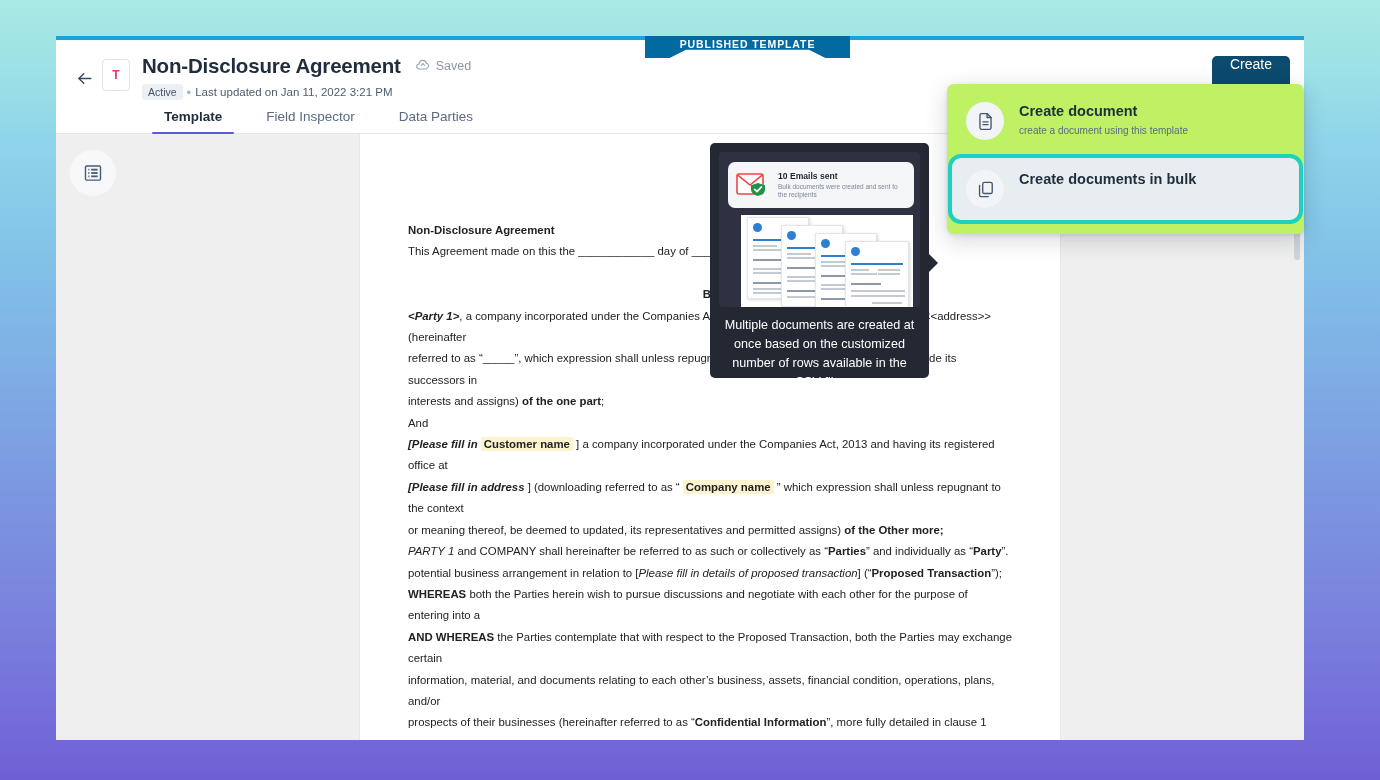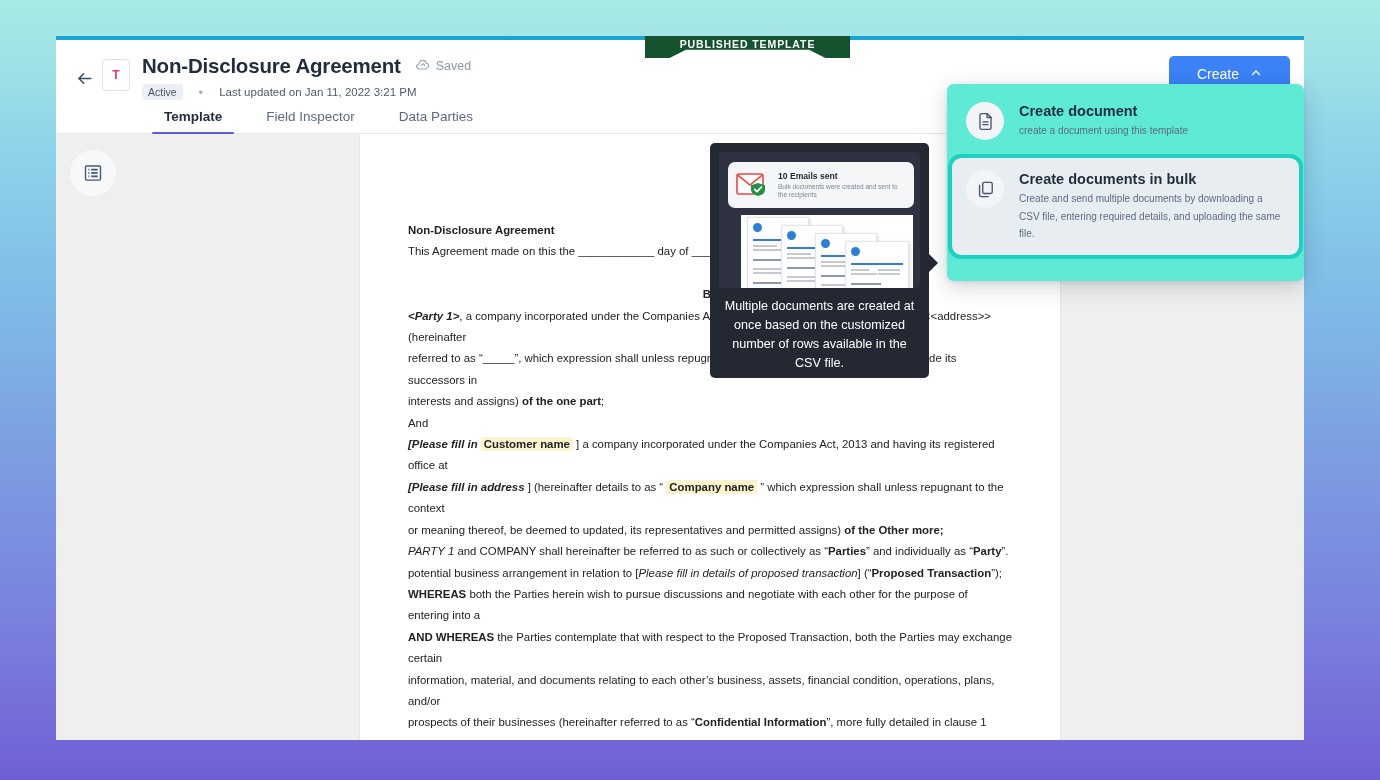--- a/index.html
+++ b/index.html
@@ -25,21 +25,21 @@
     background: #ffffff;
     border-top: 4px solid #1ba3d6;
     overflow: hidden;
   }
 
   
   #ribbon {
     position: absolute;
     left: 645px; top: 36px;
     width: 205px; height: 22px;
-    background: #14532d;
+    background: #0369a1;
     color: #ffffff;
     font-size: 10.5px;
     font-weight: bold;
     letter-spacing: 0.9px;
     text-align: center;
     line-height: 22px;
     clip-path: polygon(0 0, 100% 0, 100% 100%, 88% 100%, 80% 62%, 20% 62%, 12% 100%, 0 100%);
     z-index: 40;
   }
   #ribbon-label { position: relative; top: -3px; }
@@ -75,21 +75,21 @@
   #doc-title {
     font-size: 20.5px; font-weight: bold; color: #1f2d3d;
     letter-spacing: -0.2px;
   }
   #saved-wrap {
     display: flex; align-items: center; gap: 5px;
     color: #8b97a8; font-size: 12.5px;
   }
   #meta-row {
     position: absolute; left: 86px; top: 44px;
-    display: flex; align-items: center; gap: 16px;
+    display: flex; align-items: center; gap: 4px;
     font-size: 11.5px; color: #4d5a6e;
   }
   #status-badge {
     background: #eceff3; color: #44536b;
     border-radius: 3px; padding: 2px 6px;
     font-size: 10.5px;
   }
   #meta-dot { color: #9fb0c4; font-size: 13px; line-height: 1; }
 
   
@@ -105,26 +105,27 @@
   .tab.active { color: #1f2d3d; font-weight: bold; }
   .tab.active::after {
     content: ""; position: absolute;
     left: 10px; right: 10px; bottom: -1px; height: 2.5px;
     background: #5b5bd6; border-radius: 2px;
   }
 
   
   #create-button {
     position: absolute; right: 14px; top: 16px;
-    background: #3b82f6; color: #fff;
+    background: #0c4a6e; color: #fff;
     border: none; border-radius: 5px;
-    height: 36px; padding: 0 28px;
+    height: 36px; padding: 0 18px;
     font-size: 14px; font-family: inherit;
     display: flex; align-items: center; gap: 11px;
     cursor: pointer;
+    flex-direction: column;
   }
 
   
   #canvas {
     position: absolute;
     left: 0; top: 94px; right: 0; bottom: 0;
     background: #efefef;
   }
   #left-rail-btn {
     position: absolute; left: 14px; top: 16px;
@@ -167,25 +168,25 @@
     position: absolute; top: 6px; left: 0;
     width: 6px; height: 120px;
     background: #cfd4da; border-radius: 3px;
   }
 
   
   #dropdown {
     position: absolute;
     left: 947px; top: 84px;
     width: 357px;
-    background: #5eead4;
+    background: #bef264;
     border-radius: 7px;
     box-shadow: 0 6px 22px rgba(20,30,50,.19), 0 1px 4px rgba(20,30,50,.10);
     z-index: 60;
-    padding: 6px 0 24px 0;
+    padding: 6px 0 12px 0;
   }
   .menu-item {
     display: flex; gap: 15px;
     padding: 12px 16px 12px 14px;
     cursor: pointer;
     border-radius: 8px;
     margin: 0 5px;
   }
   .menu-item.selected {
     background: #e8edf2;
@@ -220,21 +221,21 @@
   }
   #tooltip-arrow {
     position: absolute; right: -9px; top: 110px;
     width: 0; height: 0;
     border-top: 10px solid transparent;
     border-bottom: 10px solid transparent;
     border-left: 10px solid #242833;
   }
   #tooltip-media {
     margin: 9px 9px 0 9px;
-    height: 136px;
+    height: 155px;
     background: #2d3142;
     border-radius: 4px;
     position: relative;
     overflow: hidden;
     text-decoration: underline;
   }
   #email-card {
     position: absolute; left: 9px; top: 10px;
     width: 186px; height: 46px;
     background: #f4f6f8; border-radius: 7px;
@@ -347,21 +348,21 @@
     <div id="doc-page">
       <p class="doc-h">Non-Disclosure Agreement</p>
       <p>This Agreement made on this the ____________ day of ______________</p>
       <p>&nbsp;</p>
       <p class="center">By</p>
       <p><b><i>&lt;Party 1&gt;</i></b><span>, a company incorporated under the Companies Act, 2013 and having its registered office at &lt;&lt;address&gt;&gt; (hereinafter</span></p>
       <p><span>referred to as “_____”, which expression shall unless repugnant to the context or meaning thereof, include its successors in</span></p>
       <p><span>interests and assigns) </span><b>of the one part</b><span>;</span></p>
       <p>And</p>
       <p><b><i>[Please fill in </i></b><span class="hl">Customer name</span><span> ] a company incorporated under the Companies Act, 2013 and having its registered office at</span></p>
-      <p><b><i>[Please fill in address</i></b><span> ] (hereinafter details to as “ </span><span class="hl">Company name</span><span> ” which expression shall unless repugnant to the context</span></p>
+      <p><b><i>[Please fill in address</i></b><span> ] (downloading referred to as “ </span><span class="hl">Company name</span><span> ” which expression shall unless repugnant to the context</span></p>
       <p><span>or meaning thereof, be deemed to updated, its representatives and permitted assigns) </span><b>of the Other more;</b></p>
       <p><i>PARTY 1</i><span> and COMPANY shall hereinafter be referred to as such or collectively as “</span><b>Parties</b><span>” and individually as “</span><b>Party</b><span>”.</span></p>
       <p><span>potential business arrangement in relation to [</span><i>Please fill in details of proposed transaction</i><span>] (“</span><b>Proposed Transaction</b><span>”);</span></p>
       <p><b>WHEREAS</b><span> both the Parties herein wish to pursue discussions and negotiate with each other for the purpose of entering into a</span></p>
       <p><b>AND WHEREAS</b><span> the Parties contemplate that with respect to the Proposed Transaction, both the Parties may exchange certain</span></p>
       <p>information, material, and documents relating to each other’s business, assets, financial condition, operations, plans, and/or</p>
       <p><span>prospects of their businesses (hereinafter referred to as “</span><b>Confidential Information</b><span>”, more fully detailed in clause 1 hereinbelow)</span></p>
 
     </div>
 
@@ -465,16 +466,15 @@
 
   <div class="menu-item selected">
     <div class="menu-icon">
       <svg width="19" height="19" viewBox="0 0 24 24" fill="none" stroke="currentColor" stroke-width="1.7" stroke-linecap="round" stroke-linejoin="round">
         <rect x="8.5" y="3" width="12" height="14" rx="2"></rect>
         <path d="M15.5 21h-9a2 2 0 0 1-2-2V7"></path>
       </svg>
     </div>
     <div class="menu-text">
       <div class="menu-title">Create documents in bulk</div>
-      <div class="menu-desc">Create and send multiple documents by downloading a CSV file, entering required details, and uploading the same file.</div>
     </div>
   </div>
 </div>
 
 </body></html>

